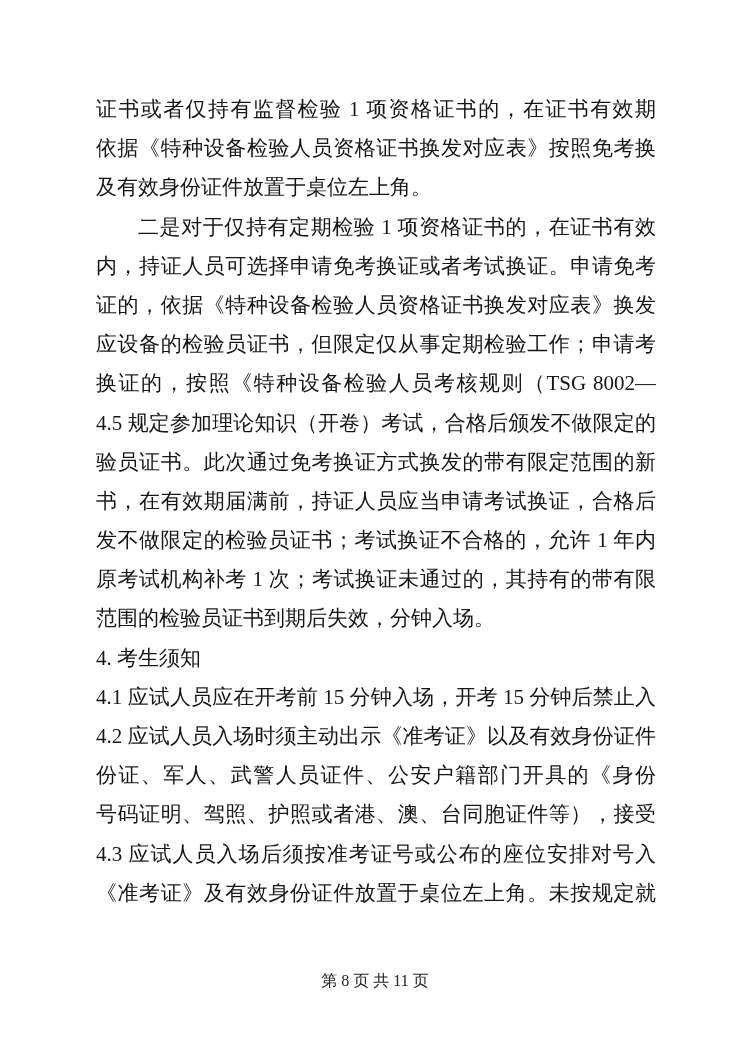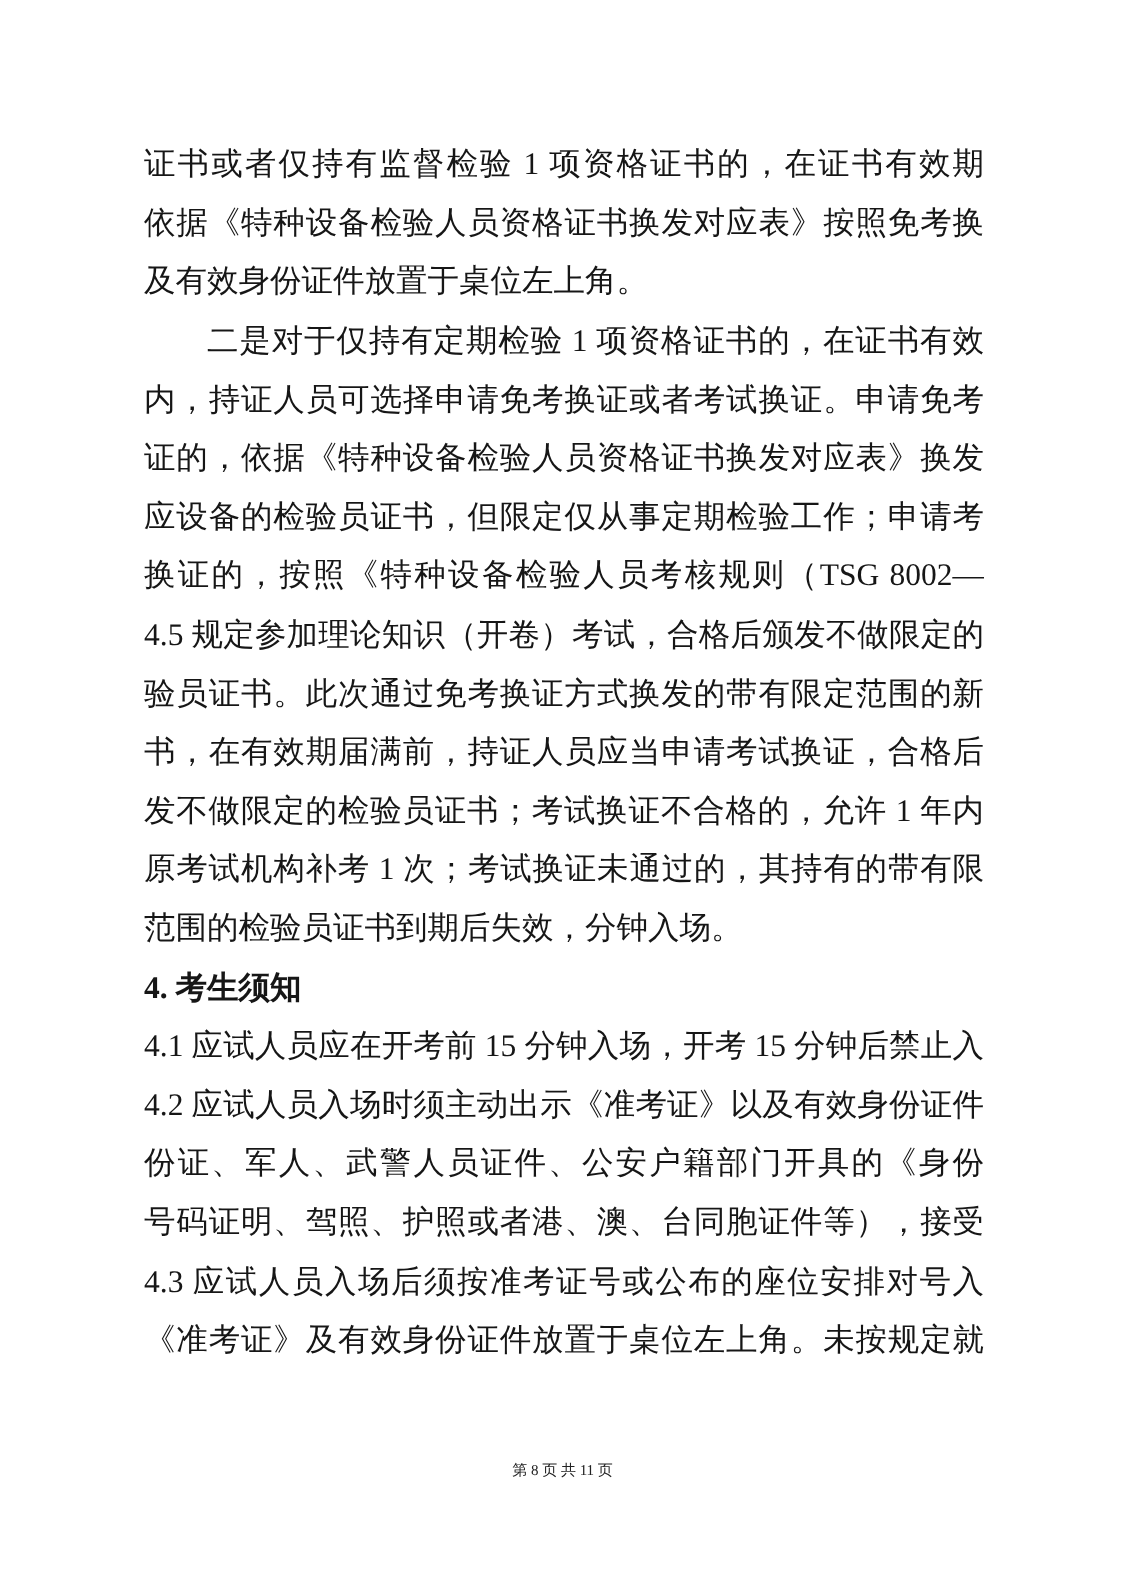--- a/index.html
+++ b/index.html
@@ -32,29 +32,29 @@
     overflow: hidden;
   }
   .line.flush {
     text-align: left;
     text-align-last: left;
   }
   .line.indent {
     text-indent: 42px;
   }
   .line.heading {
-    font-weight: bold;
+    font-weight: normal;
   }
   .footer {
     position: absolute;
     left: 0;
     top: 972px;
     width: 100%;
     text-align: center;
-    font-size: 10px;
+    font-size: 16px;
     line-height: 18px;
     color: #222222;
   }
 </style>
 </head>
 <body>
 
 <div class="page">
   <div class="content">
     <div class="line">证书或者仅持有监督检验 1 项资格证书的，在证书有效期内，</div>

